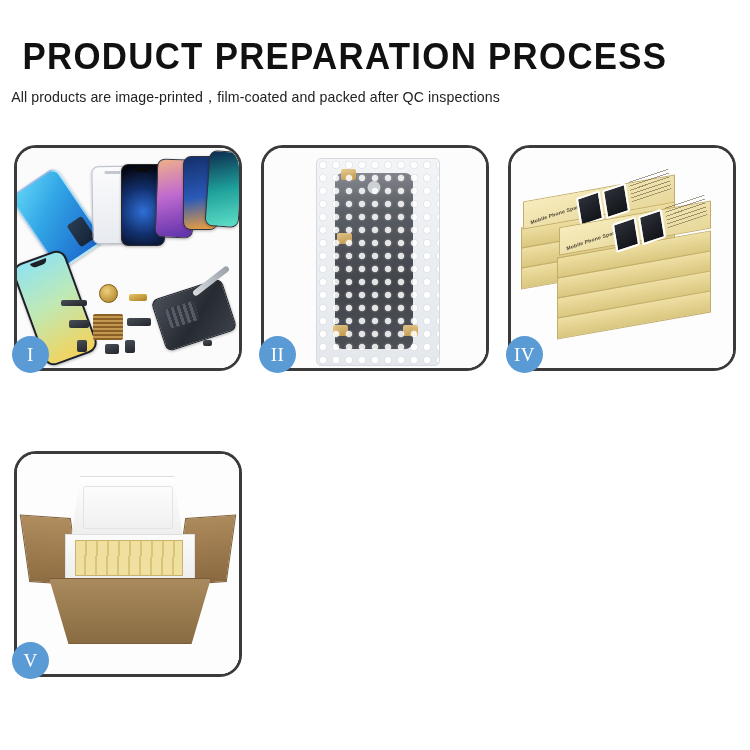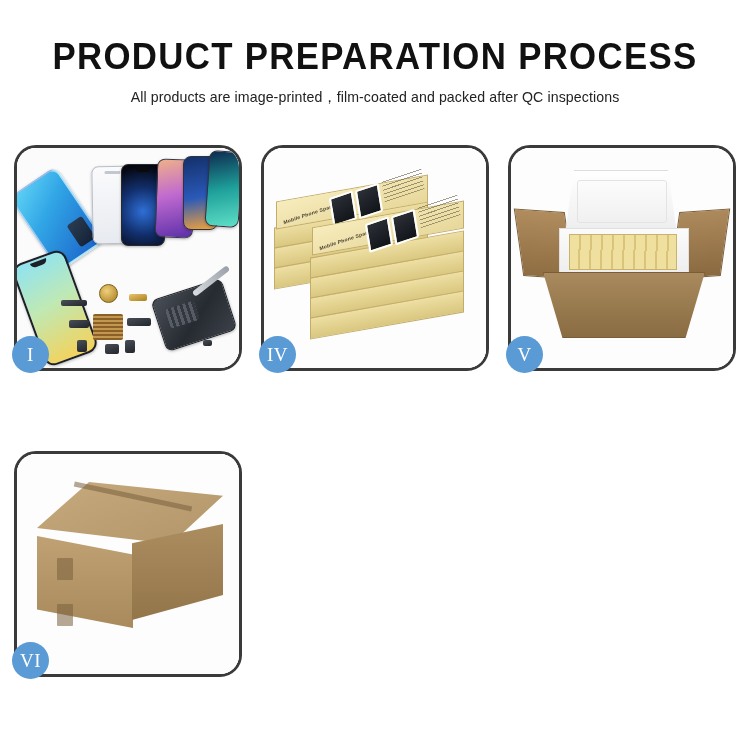--- a/index.html
+++ b/index.html
@@ -11,21 +11,21 @@
     width: 750px;
     height: 750px;
     font-family: "Liberation Sans", sans-serif;
     color: #1a1a1a;
     overflow: hidden;
     position: relative;
   }
 
   
   .header {
-    text-align: center;
+    text-align: left;
     padding-top: 38px;
   }
   .page-title {
     font-family: "Liberation Sans", sans-serif;
     font-size: 37px;
     font-weight: 700;
     letter-spacing: 1.4px;
     color: #111111;
     line-height: 1.05;
     transform: scaleX(0.94);
@@ -369,20 +369,35 @@
         <div class="chip dark" style="left:60px; top:192px; width:10px; height:12px;"></div>
         <div class="chip dark" style="left:88px; top:196px; width:14px; height:10px;"></div>
         <div class="chip dark" style="left:108px; top:192px; width:10px; height:13px;"></div>
         <div class="tool" style="left:172px; top:130px;"></div>
         <div class="chip dark" style="left:186px; top:192px; width:9px; height:6px;"></div>
       </div>
     </div>
     <div class="badge">I</div>
   </div>
 
+  <div class="panel">
+    <div class="panel-clip">
+      <div class="scene-bubble">
+        <div class="bubble-bag">
+          <div class="bubble-item"></div>
+          <div class="tape" style="left:24px; top:10px;"></div>
+          <div class="tape" style="left:20px; top:74px;"></div>
+          <div class="tape" style="left:16px; top:166px;"></div>
+          <div class="tape" style="left:86px; top:166px;"></div>
+          <div class="bubble-overlay"></div>
+        </div>
+      </div>
+    </div>
+    <div class="badge">II</div>
+  </div>
 
 
   <div class="panel">
     <div class="panel-clip">
       <div class="scene-stack">
         <div class="layer" style="left:10px; top:66px;  width:152px; transform:skewY(-10deg);"></div>
         <div class="layer" style="left:10px; top:86px;  width:152px; transform:skewY(-10deg);"></div>
         <div class="layer" style="left:10px; top:106px; width:152px; transform:skewY(-10deg);"></div>
         <div class="layer" style="left:46px; top:96px;  width:152px; transform:skewY(-10deg);"></div>
         <div class="layer" style="left:46px; top:116px; width:152px; transform:skewY(-10deg);"></div>
@@ -416,27 +431,14 @@
         <div class="fc-flap-r"></div>
         <div class="fc-foam-lid"></div>
         <div class="fc-foam-body"></div>
         <div class="fc-yellow"></div>
         <div class="fc-carton-front"></div>
       </div>
     </div>
     <div class="badge">V</div>
   </div>
 
-  <div class="panel">
-    <div class="panel-clip">
-      <div class="scene-carton">
-        <div class="ct-top"></div>
-        <div class="ct-seam"></div>
-        <div class="ct-left"></div>
-        <div class="ct-right"></div>
-        <div class="ct-tab" style="left:40px; top:104px;"></div>
-        <div class="ct-tab" style="left:40px; top:150px;"></div>
-      </div>
-    </div>
-    <div class="badge">VI</div>
-  </div>
 
 </div>
 
 </body></html>

